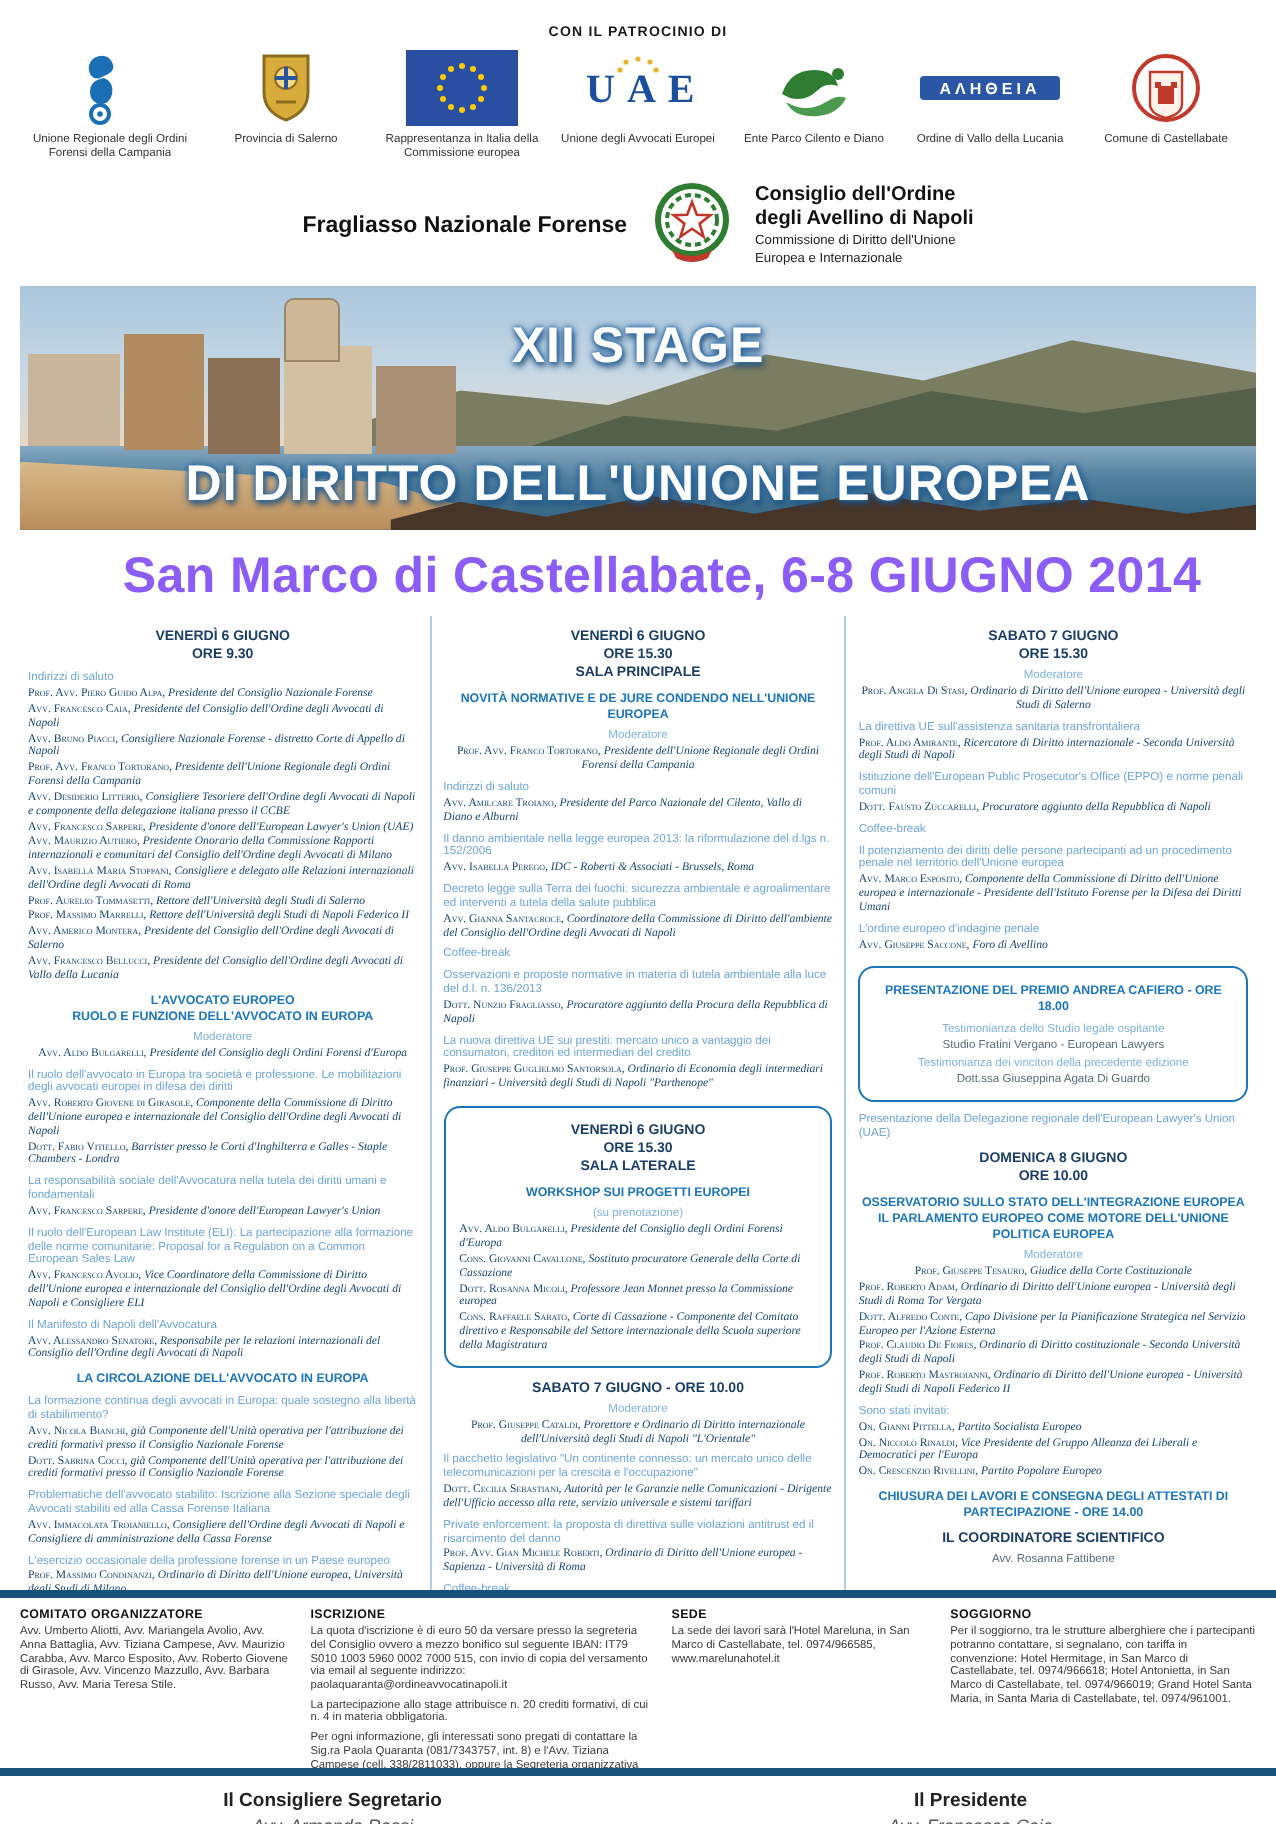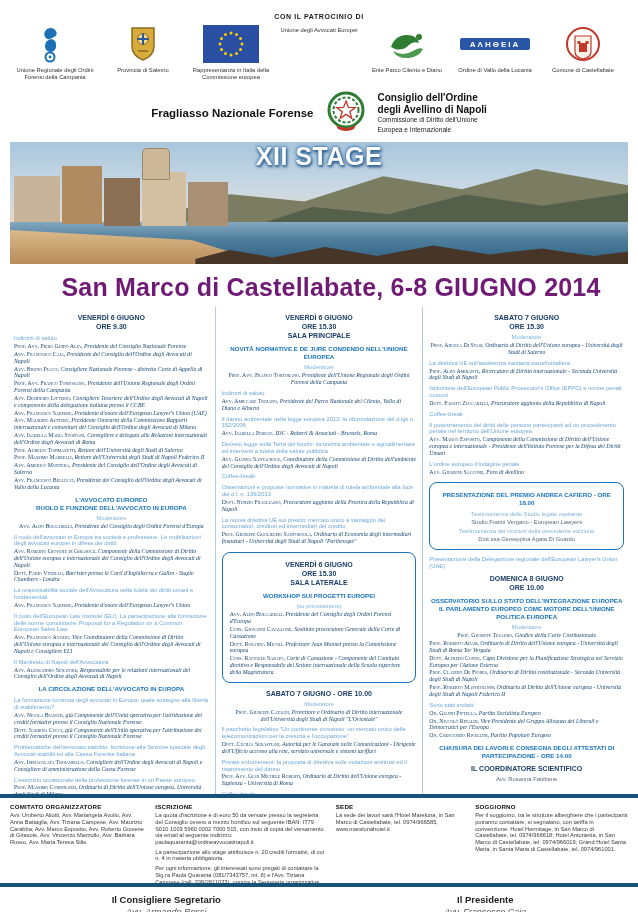--- a/index.html
+++ b/index.html
@@ -33,26 +33,26 @@
   .hero .rocks{position:absolute;left:30%;right:0;bottom:-4px;height:30px;background:#473528;
               clip-path:polygon(0 70%,8% 40%,18% 65%,30% 30%,42% 60%,55% 25%,68% 55%,80% 35%,92% 60%,100% 45%,100% 100%,0 100%);}
   .hero .town{position:absolute;left:4px;top:6px;width:235px;height:82px;}
   .hero .town div{position:absolute;}
   .b1{left:0;top:28px;width:46px;height:46px;background:#c8b49b;}
   .b2{left:48px;top:18px;width:40px;height:58px;background:#b08a60;}
   .b3{left:90px;top:30px;width:36px;height:48px;background:#8a6f55;}
   .b4{left:128px;top:24px;width:44px;height:54px;background:#d3bfa2;}
   .b5{left:174px;top:34px;width:40px;height:44px;background:#a98f73;}
   .tower{left:128px;top:0;width:26px;height:30px;background:#cdb897;border-radius:5px 5px 0 0;border:1px solid #9b8668;}
-  .hero-title{position:absolute;inset:0;display:flex;flex-direction:column;align-items:center;justify-content:flex-start;gap:41px;}
+  .hero-title{position:absolute;inset:0;display:flex;flex-direction:column;align-items:center;justify-content:flex-start;padding-top:16px;gap:41px;}
   .hero-line{color:#fff;font-weight:bold;font-size:25px;line-height:1.12;letter-spacing:.5px;
              text-shadow:0 0 2px #2d6da8,0 0 4px #2d6da8,1px 2px 3px rgba(20,60,100,.85);}
 
   
-  .subtitle{text-align:center;color:#701a75;font-weight:bold;font-size:25px;margin:9px 0 5px 0;letter-spacing:.2px;padding-left:24px;}
+  .subtitle{text-align:center;color:#8b5cf6;font-weight:bold;font-size:25px;margin:9px 0 5px 0;letter-spacing:.2px;padding-left:24px;}
 
   
   .program{display:flex;align-items:stretch;padding:0 8px;height:487px;overflow:hidden;}
   .pcol{flex:1;padding:2px 6px 0 6px;overflow:hidden;}
   .pcol + .pcol{border-left:1px solid #aecde8;}
 
   .p-day{margin:4px 0 3px 0;text-align:center;}
   .p-day-line{color:#1c3e66;font-weight:bold;font-size:7px;line-height:1.3;text-transform:uppercase;}
   .p-section{margin:5px 0 2px 0;text-align:center;}
   .p-section-line{color:#1b75bc;font-weight:bold;font-size:6.2px;line-height:1.3;text-transform:uppercase;}
@@ -123,20 +123,32 @@
             <circle cx="18.5" cy="24.5" r="1.5"></circle>
           <circle cx="17" cy="19" r="1.5"></circle>
             <circle cx="18.5" cy="13.5" r="1.5"></circle>
             <circle cx="22.5" cy="9.5" r="1.5"></circle>
         </g>
       </svg>
     </div>
     <div class="logo-caption">Rappresentanza in Italia della Commissione europea</div>
   </div>
   <div class="logo-cell">
+    <div class="logo-art">
+      <svg width="64" height="38" viewBox="0 0 64 38">
+        <text x="6" y="26" font-family="Liberation Serif, serif" font-size="20" font-weight="bold" fill="#1b4f9c" letter-spacing="6">UAE</text>
+        <g fill="#e8b52a">
+          <circle cx="26" cy="6" r="1.3"></circle>
+            <circle cx="32" cy="4.5" r="1.3"></circle>
+            <circle cx="38" cy="6" r="1.3"></circle>
+          <circle cx="23" cy="10" r="1.3"></circle>
+            <circle cx="41" cy="10" r="1.3"></circle>
+        </g>
+      </svg>
+    </div>
     <div class="logo-caption">Unione degli Avvocati Europei</div>
   </div>
   <div class="logo-cell">
     <div class="logo-art">
       <svg width="44" height="38" viewBox="0 0 44 38">
         <path d="M6 22 q4 -12 16 -12 q10 0 12 8 q-6 -2 -10 2 q-6 6 -14 4z" fill="#2e7d32"></path>
         <path d="M8 26 q10 6 20 0 q6 -4 10 -2 q-4 8 -14 9 q-12 1 -16 -7z" fill="#4c9a4f"></path>
         <circle cx="34" cy="12" r="3" fill="#2e7d32"></circle>
       </svg>
     </div>
@@ -191,20 +203,21 @@
       <div class="b2"></div>
       <div class="b3"></div>
     <div class="b4"></div>
       <div class="b5"></div>
       <div class="tower"></div>
   </div>
   <div class="beach"></div>
   <div class="rocks"></div>
   <div class="hero-title">
     <div class="hero-line">XII STAGE</div>
+    <div class="hero-line">DI DIRITTO DELL'UNIONE EUROPEA</div>
   </div>
 </div>
 
 <div class="subtitle">San Marco di Castellabate, 6-8 GIUGNO 2014</div>
 
 <div class="program">
   <div class="pcol" id="col-0">
       <div class="p-day">
         <div class="p-day-line">VENERDÌ 6 GIUGNO</div>
         <div class="p-day-line">ORE 9.30</div>

